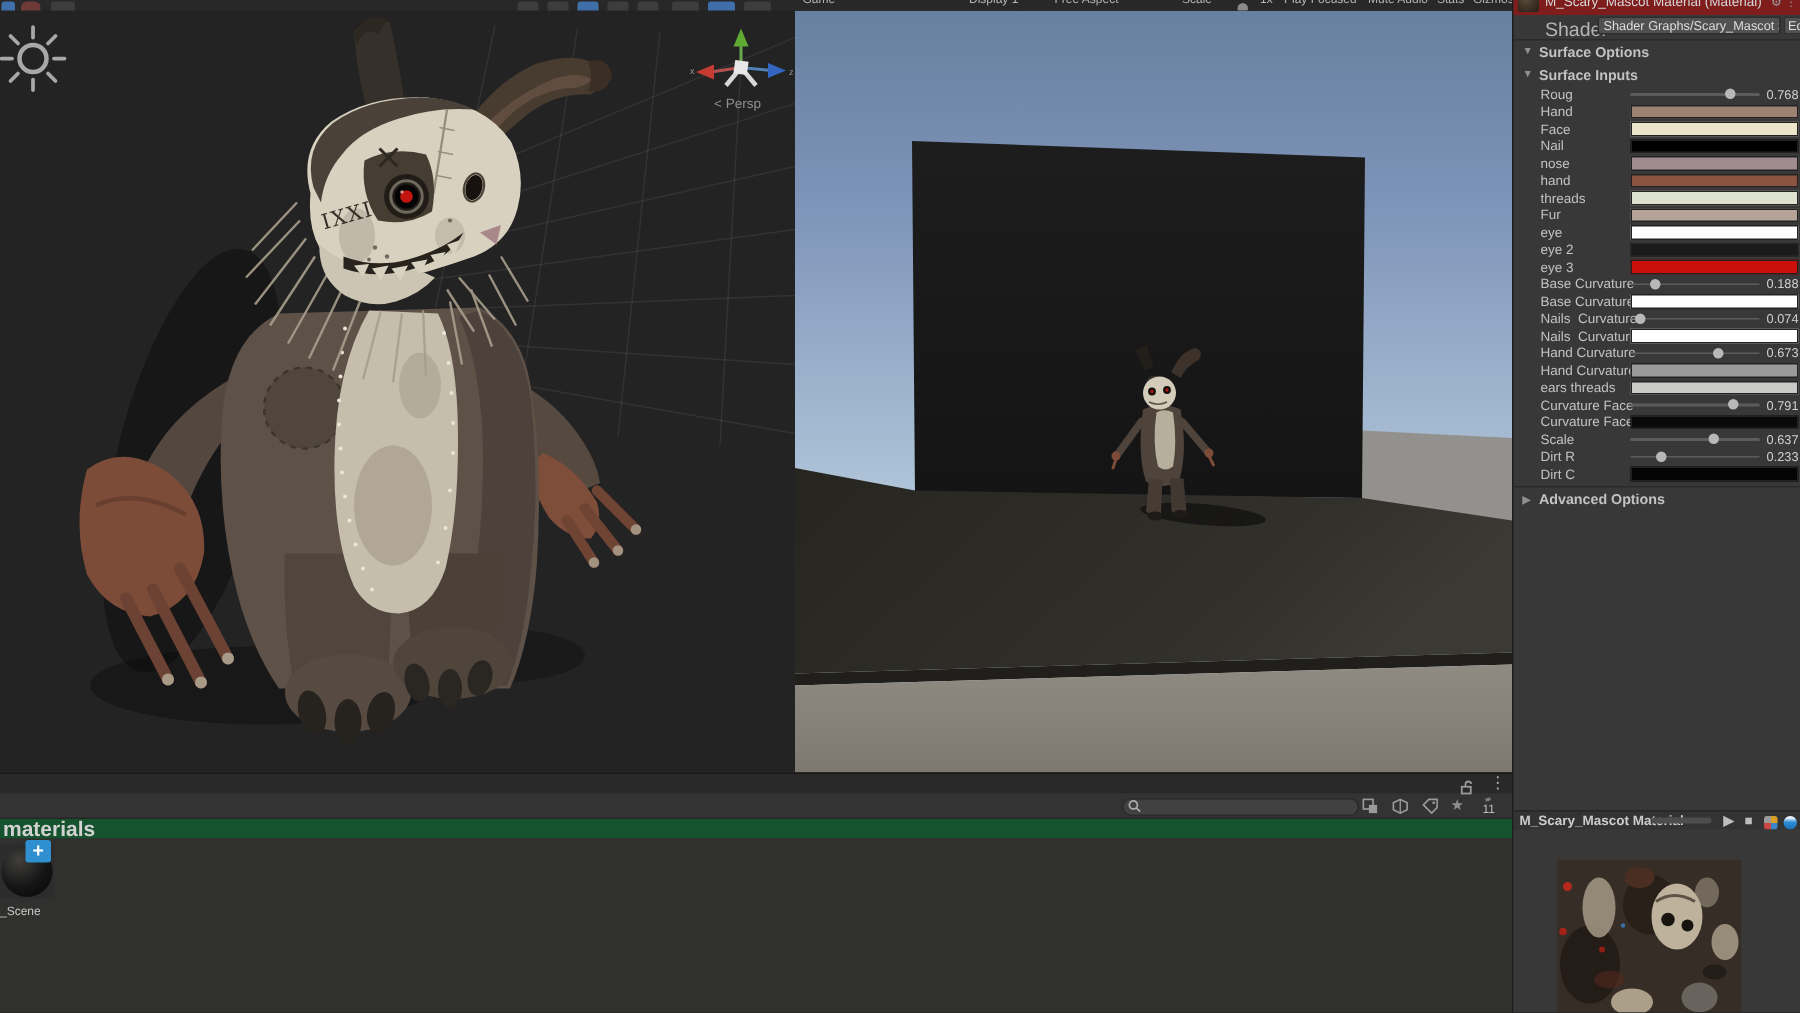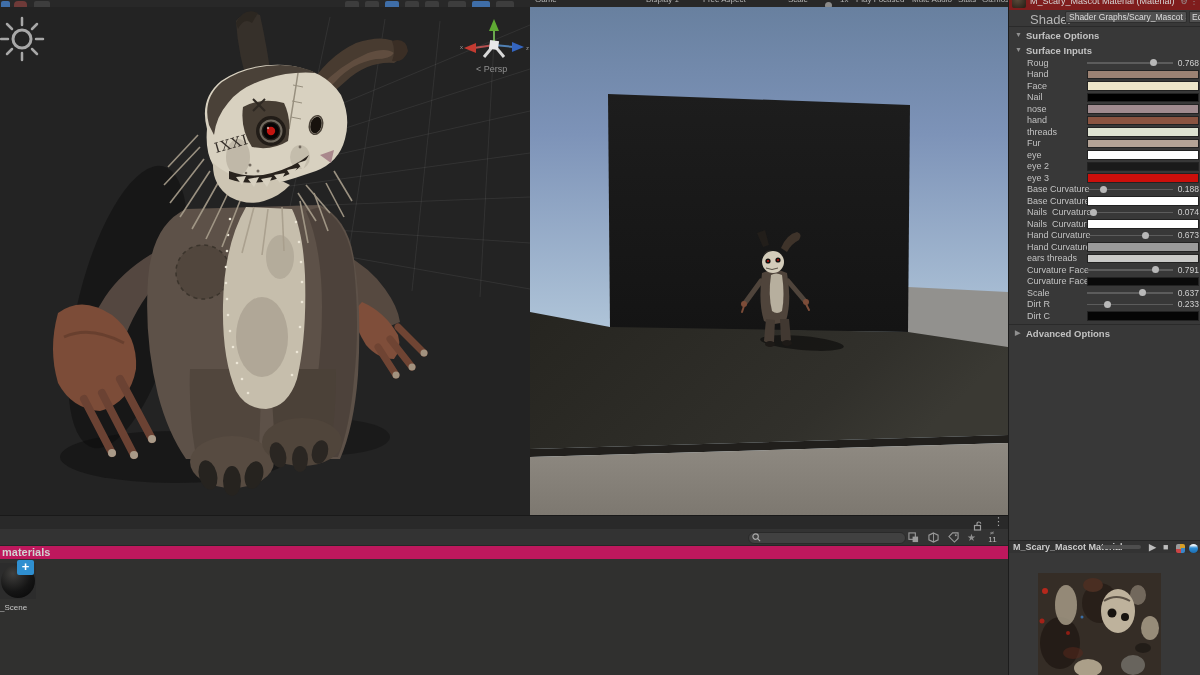--- a/index.html
+++ b/index.html
@@ -20,22 +20,22 @@
 
   
   #game-view { left:530px; top:7px; width:478px; height:508px; overflow:hidden; background:#232323; }
 
   
   #bottom-panel { left:0; top:515px; width:1008px; height:160px; background:#313131; border-top:1px solid #191919; }
   #bp-tabrow { position:absolute; left:0; top:0; width:1008px; height:13px; background:#292929; }
   #bp-toolbar { position:absolute; left:0; top:13px; width:1008px; height:17px; background:#333333; border-bottom:1px solid #262626;}
   #bp-search { position:absolute; left:218px; top:2.5px; width:158px; height:12px; background:#414141;
                border:1px solid #2a2a2a; border-radius:6px; display:flex; align-items:center; padding-left:3px;}
-  #bp-breadcrumb { position:absolute; left:0; top:30px; width:1008px; height:13px; background:#be185d;
-                   color:#d2d2d2; font-size:11px; font-weight:bold; line-height:13px; padding-left:2px; }
+  #bp-breadcrumb { position:absolute; left:0; top:30px; width:1008px; height:13px; background:#14532d;
+                   color:#d2d2d2; font-size:14px; font-weight:bold; line-height:13px; padding-left:2px; }
   #bp-content { position:absolute; left:0; top:43px; width:1008px; height:117px; background:#30302f; }
   #asset-tile { position:absolute; left:0; top:4px; width:36px; height:36px; background:#2c2c2c; }
   #asset-sphere { position:absolute; left:1px; top:1px; width:34px; height:34px; border-radius:50%;
                   background:radial-gradient(circle at 35% 28%, #403f3d 0%, #151515 55%, #060606 100%); }
   #asset-badge { position:absolute; left:17px; top:-3px; width:17px; height:15px; background:#2f8fd0;
                  color:#ffffff; font-size:13px; font-weight:bold; text-align:center; line-height:14px; border-radius:2px;}
   #asset-label { position:absolute; left:0; top:44px; font-size:8px; color:#c8c8c8; }
   .bp-icon { position:absolute; top:2px; width:15px; height:13px; display:flex; align-items:center; justify-content:center; }
   #hidden-count { font-size:8px; color:#bdbdbd; margin-left:1px; }
   #bp-lock { position:absolute; left:973px; top:-12px; }

